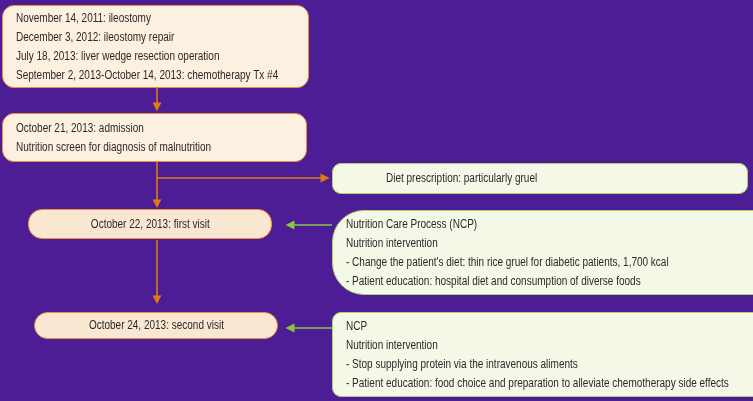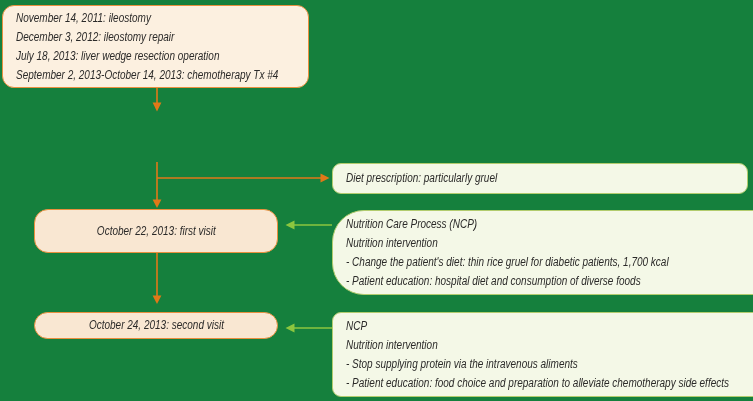--- a/index.html
+++ b/index.html
@@ -1,24 +1,23 @@
 <!DOCTYPE html>
 <html><head>
 <meta charset="utf-8">
 <style>
   html, body { margin: 0; padding: 0; background: #ffffff; }
   .canvas {
     position: relative;
     width: 753px;
     height: 401px;
-    background: #15803d;
+    background: #4c1d95;
     font-family: "Liberation Sans", sans-serif;
     color: #2b2a29;
     overflow: hidden;
-    font-style: italic;
   }
   .box {
     position: absolute;
     box-sizing: border-box;
     display: flex;
     flex-direction: column;
     justify-content: center;
   }
   .box.orange {
     background: #fcf0e0;
@@ -92,30 +91,36 @@
 
   <div class="box orange" style="left:2px; top:5px; width:307px; height:83px;">
     <div class="lines">
       <div class="line">November 14, 2011: ileostomy</div>
       <div class="line">December 3, 2012: ileostomy repair</div>
       <div class="line">July 18, 2013: liver wedge resection operation</div>
       <div class="line">September 2, 2013-October 14, 2013: chemotherapy Tx #4</div>
     </div>
   </div>
 
+  <div class="box orange" style="left:2px; top:113px; width:305px; height:49px;">
+    <div class="lines">
+      <div class="line">October 21, 2013: admission</div>
+      <div class="line">Nutrition screen for diagnosis of malnutrition</div>
+    </div>
+  </div>
 
-  <div class="box orange small" style="left:34px; top:209px; width:244px; height:44px;">
+  <div class="box orange small" style="left:28px; top:209px; width:244px; height:30px;">
     <div class="line centered">October 22, 2013: first visit</div>
   </div>
 
   <div class="box orange small" style="left:34px; top:312px; width:244px; height:27px;">
     <div class="line centered">October 24, 2013: second visit</div>
   </div>
 
-  <div class="box green" style="left:332px; top:163px; width:416px; height:31px;">
+  <div class="box green" style="left:332px; top:163px; width:416px; height:31px;padding-left:40px;">
     <div class="lines">
       <div class="line">Diet prescription: particularly gruel</div>
     </div>
   </div>
 
   <div class="box green" style="left:332px; top:210px; width:501px; height:85px;border-radius:32px;">
     <div class="lines">
       <div class="line">Nutrition Care Process (NCP)</div>
       <div class="line">Nutrition intervention</div>
       <div class="line">- Change the patient's diet: thin rice gruel for diabetic patients, 1,700 kcal</div>

